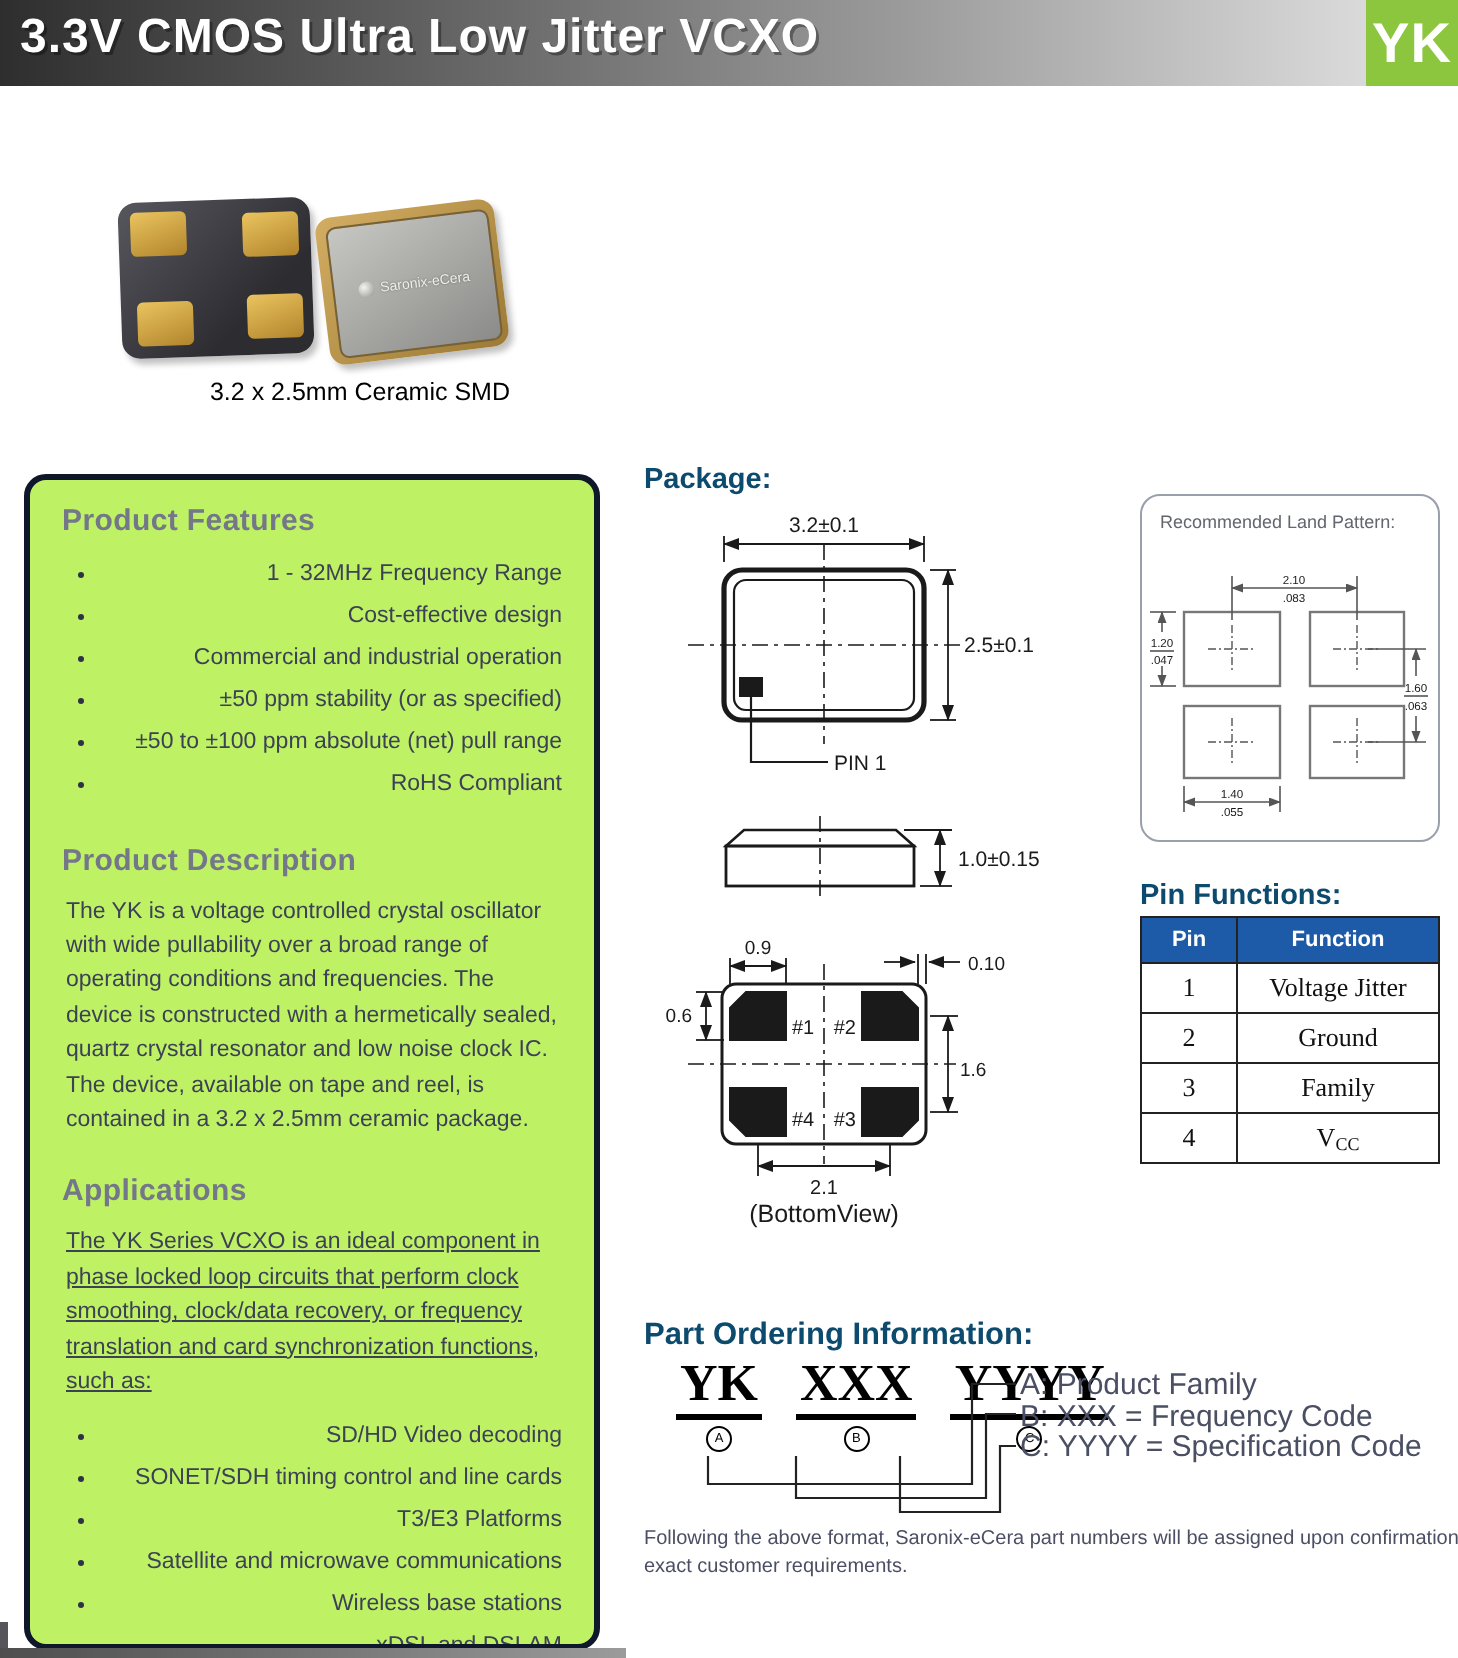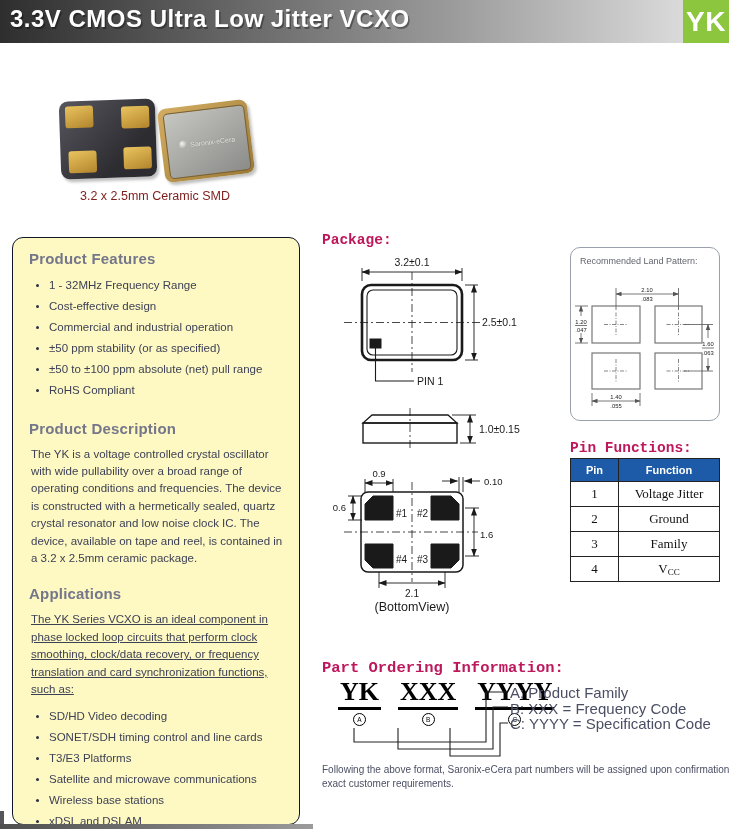--- a/index.html
+++ b/index.html
@@ -22,36 +22,36 @@
   .chip-bottom .pad{position:absolute;width:28px;height:22px;border-radius:3px;
     background:linear-gradient(160deg,#eac45f,#b2842c);}
   .pad-tl{left:6px;top:5px}.pad-tr{right:6px;top:7px}.pad-bl{left:8px;bottom:6px}.pad-br{right:5px;bottom:8px}
   .chip-top{position:absolute;left:106px;top:12px;width:90px;height:74px;transform:rotate(-7deg);
     background:linear-gradient(140deg,#d3ad62,#9c7a35);border-radius:8px;padding:5px;box-sizing:border-box;
     box-shadow:2px 3px 3px rgba(0,0,0,.25);}
   .chip-lid{width:100%;height:100%;border-radius:5px;border:1px solid #75613a;
     background:linear-gradient(150deg,#c6c6c2,#8b8b89);display:flex;align-items:center;justify-content:center;gap:3px;}
   .lid-dot{width:8px;height:8px;border-radius:50%;background:radial-gradient(circle at 35% 35%,#f4f4f0,#8e8e8a);flex:none;}
   .lid-logo{font-size:7px;color:#efefe9;text-shadow:0 0 1px #666;white-space:nowrap;}
-  .photo-caption{position:absolute;left:55px;top:189px;width:200px;text-align:center;
-    font-size:12.5px;color:#7f1d1d;}
-
-  
-  .sidebar{position:absolute;left:12px;top:237px;width:288px;height:588px;background:#fef9c3;
-    border:1px solid #0f172a;border-radius:11px;box-sizing:border-box;padding:12px 16px 0 16px;overflow:hidden;}
+  .photo-caption{position:absolute;left:55px;top:189px;width:200px;text-align:right;
+    font-size:12.5px;color:#000000;}
+
+  
+  .sidebar{position:absolute;left:12px;top:237px;width:288px;height:588px;background:#bef264;
+    border:3px solid #0f172a;border-radius:11px;box-sizing:border-box;padding:12px 16px 0 16px;overflow:hidden;}
   .sb-heading{font-size:15px;font-weight:bold;color:#74768a;margin:0 0 9px 0;letter-spacing:.2px;}
   .sb-heading.mt1{margin-top:22px;}
   .sb-heading.mt2{margin-top:18px;}
-  .sidebar ul{margin:12px 0 0 8px;padding:0 0 0 12px;}
+  .sidebar ul{margin:12px 0 0 8px;padding:0 0 0 12px;text-align:right;}
   .sidebar li{font-size:11.5px;color:#3d4156;margin-bottom:7.5px;line-height:13.5px;}
   .sidebar li::marker{color:#2e3247;font-size:10px;}
   .sb-body{font-size:11.5px;line-height:17.4px;color:#3d4156;margin:0 0 0 2px;}
 
   
-  .blue-h{position:absolute;font-family:Liberation Mono, monospace;font-weight:bold;color:#be185d;}
+  .blue-h{position:absolute;font-family:Liberation Sans, sans-serif;font-weight:bold;color:#0c4a6e;}
   .h-package{left:322px;top:232px;font-size:14.5px;}
   .h-pinfn{left:570px;top:440px;font-size:14.5px;text-align:right;}
   .h-order{left:322px;top:659px;font-size:15.5px;}
 
   
   svg text{font-family:"Liberation Sans",sans-serif;fill:#1a1a1a;}
   .pkg-svg{position:absolute;left:320px;top:250px;}
   .land-panel{position:absolute;left:570px;top:247px;width:150px;height:174px;border:1.5px solid #9aa0ab;
     border-radius:10px;box-sizing:border-box;background:#fff;}
   .land-title{position:absolute;left:9px;top:8px;font-size:9px;color:#63656f;white-space:nowrap;}

